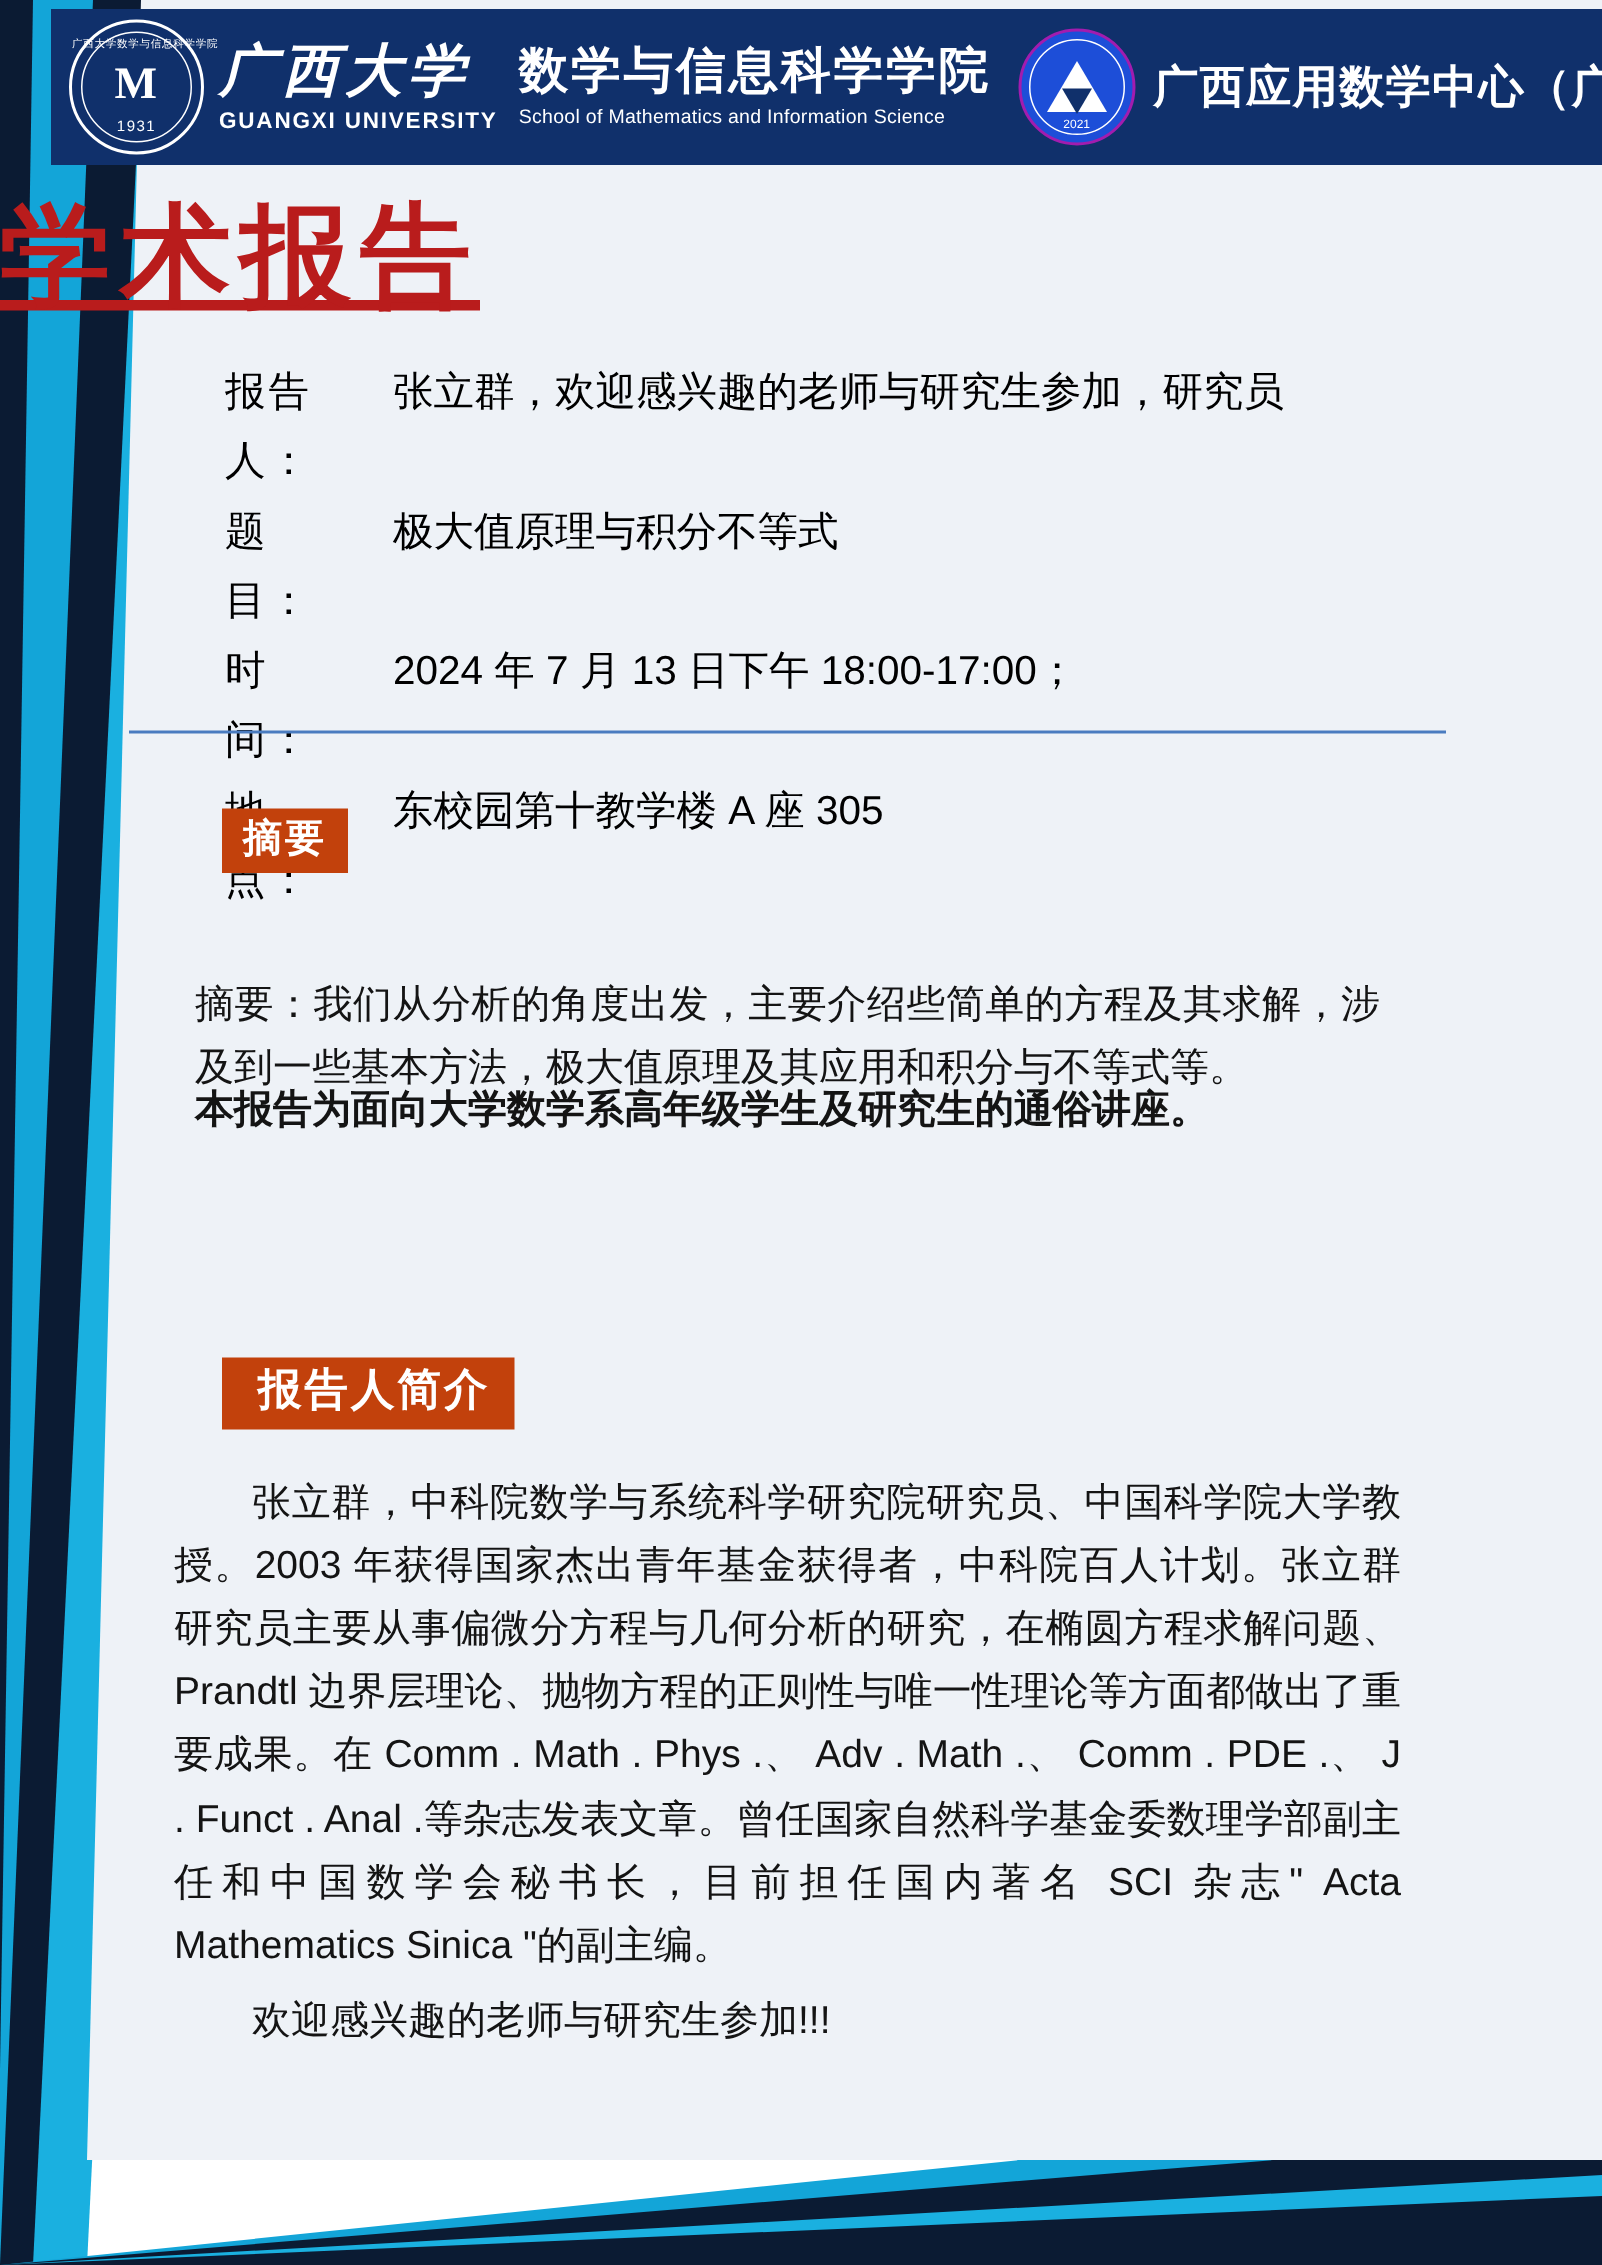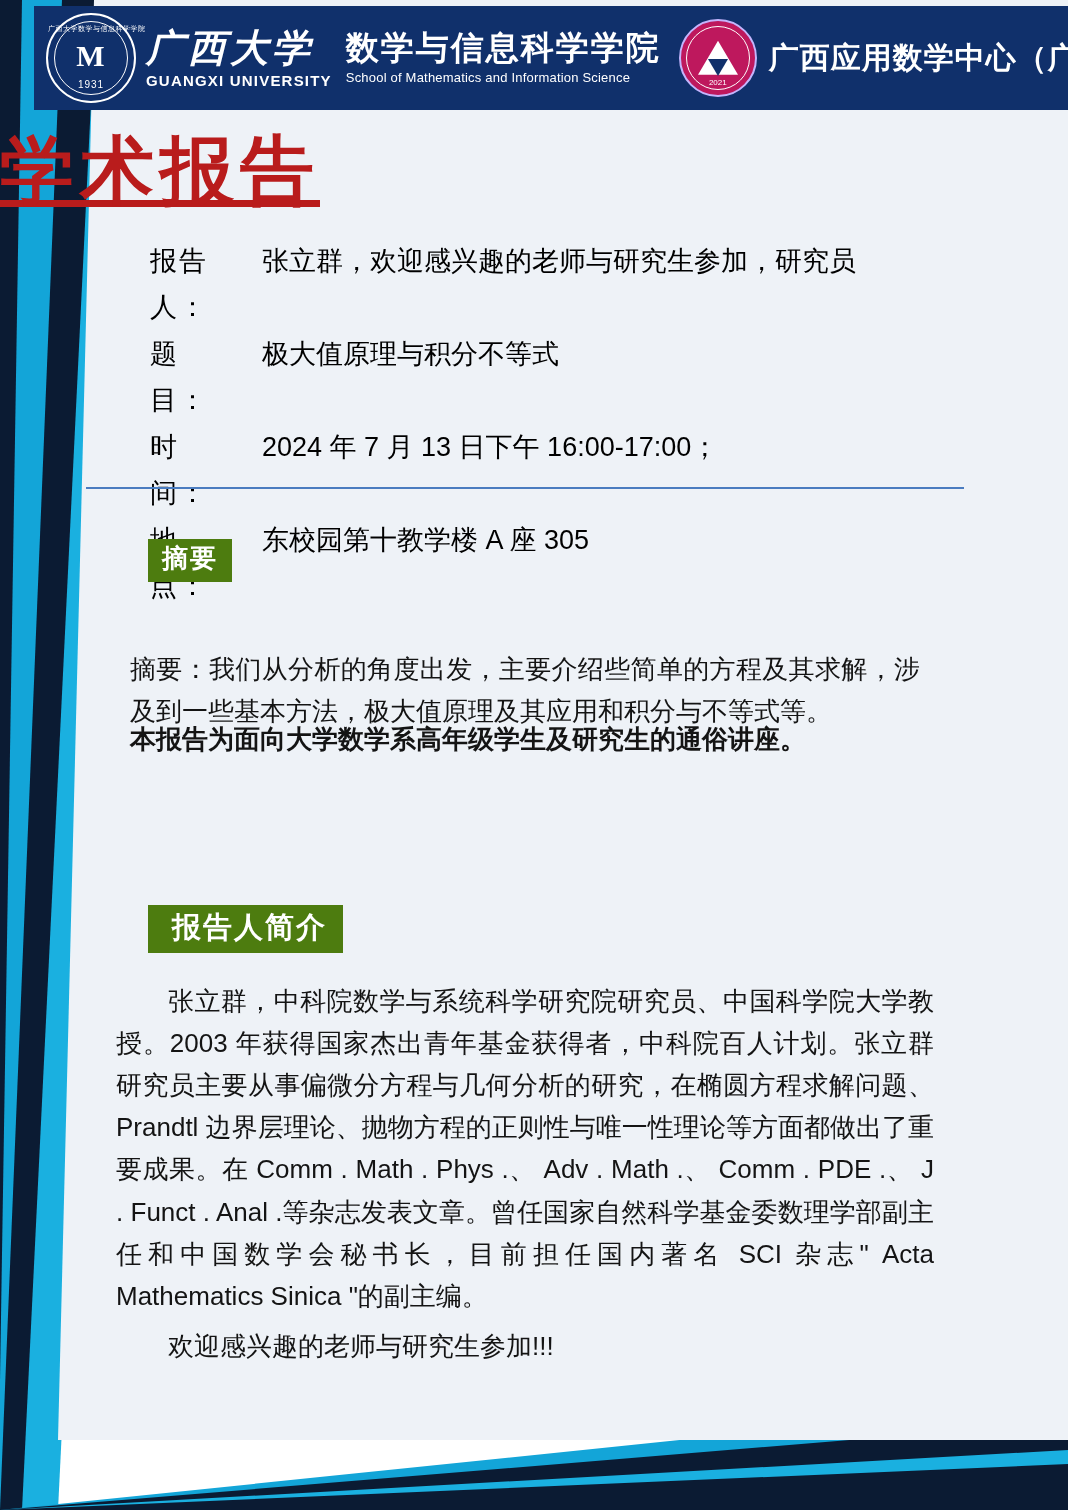--- a/index.html
+++ b/index.html
@@ -162,24 +162,24 @@
   }
   .school-en {
     margin-top: 4px;
     font-size: 13px;
     letter-spacing: 0.2px;
   }
   .center-logo {
     margin-left: 18px;
     width: 74px; height: 74px;
     border-radius: 50%;
-    border: 2px solid #c4b5fd;
+    border: 2px solid #a21caf;
     position: relative;
     flex: none;
-    background: #be185d;
+    background: #1d4ed8;
   }
   .center-logo .inner-ring {
     position: absolute;
     left: 5px; top: 5px; right: 5px; bottom: 5px;
     border-radius: 50%;
     border: 1px solid #ffffff;
   }
   .center-logo .tri {
     position: absolute;
     left: 50%; top: 46%;
@@ -250,21 +250,21 @@
     position: absolute;
     left: 86px; top: 487px;
     width: 878px;
     height: 2px;
     background: #4a7cc0;
   }
 
   
   .section-tag {
     position: absolute;
-    background: #4d7c0f;
+    background: #c2410c;
     color: #ffffff;
     font-family: "Liberation Serif", serif;
     font-weight: bold;
     letter-spacing: 2px;
     padding: 6px 14px 8px 14px;
     font-size: 26px;
     line-height: 1.1;
   }
   #abstract-tag { left: 148px; top: 539px; }
   #bio-tag { left: 148px; top: 905px; font-size: 29px; padding: 7px 16px 9px 24px; }
@@ -325,21 +325,21 @@
     <div class="info-row">
       <div class="info-label">报告人：</div>
       <div class="info-value">张立群，欢迎感兴趣的老师与研究生参加，研究员</div>
     </div>
     <div class="info-row">
       <div class="info-label">题　目：</div>
       <div class="info-value">极大值原理与积分不等式</div>
     </div>
     <div class="info-row">
       <div class="info-label">时　间：</div>
-      <div class="info-value">2024 年 7 月 13 日下午 16:00-17:00；</div>
+      <div class="info-value">2024 年 7 月 13 日下午 18:00-17:00；</div>
     </div>
     <div class="info-row">
       <div class="info-label">地　点：</div>
       <div class="info-value">东校园第十教学楼 A 座 305</div>
     </div>
   </div>
 
   <div class="divider"></div>
 
   <div class="section-tag" id="abstract-tag">摘要</div>

